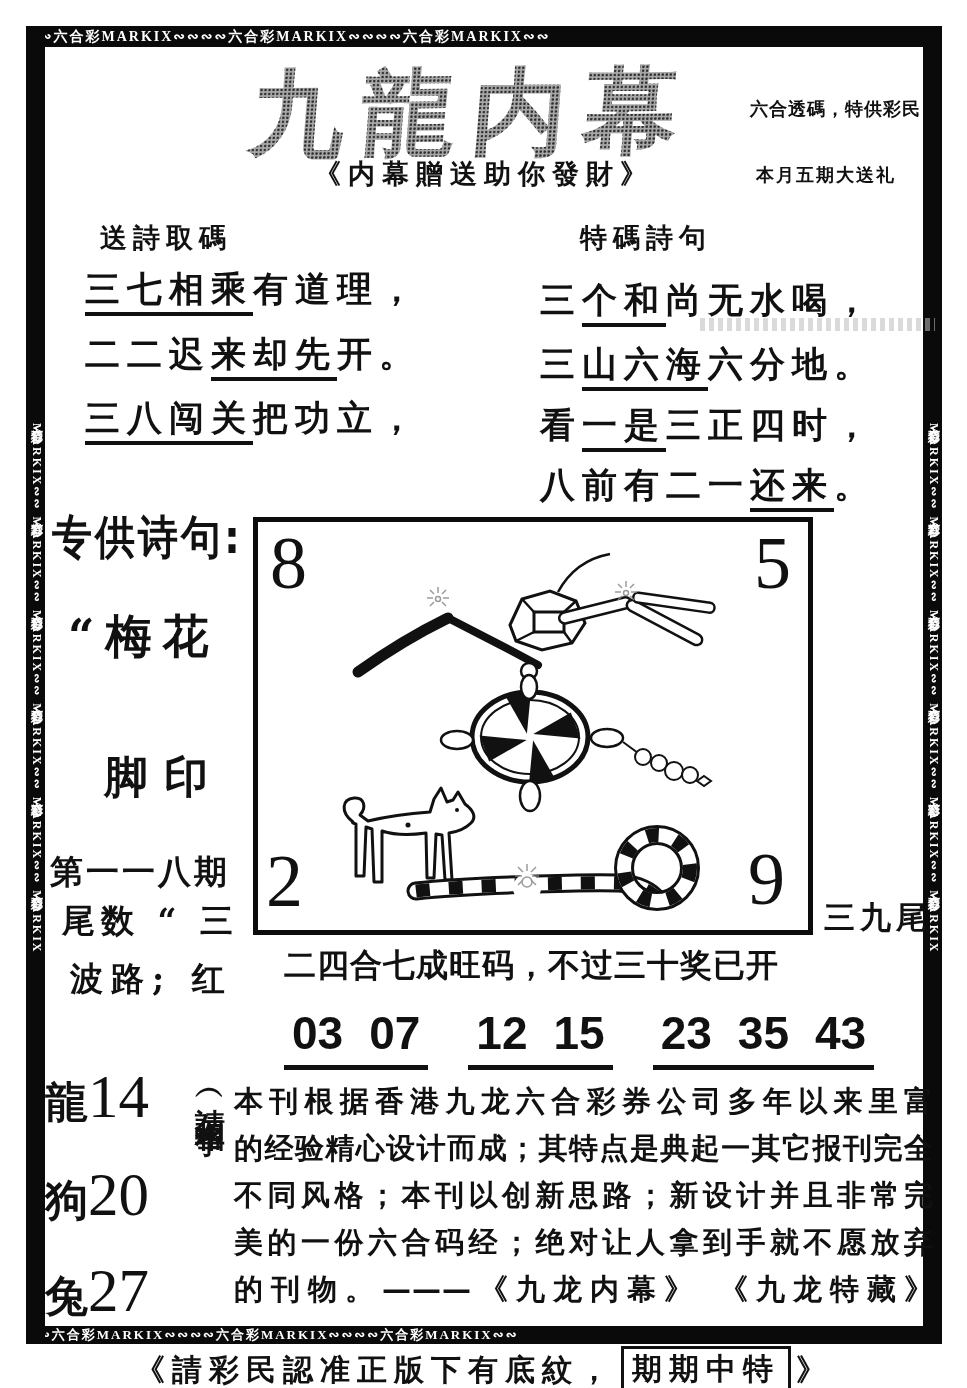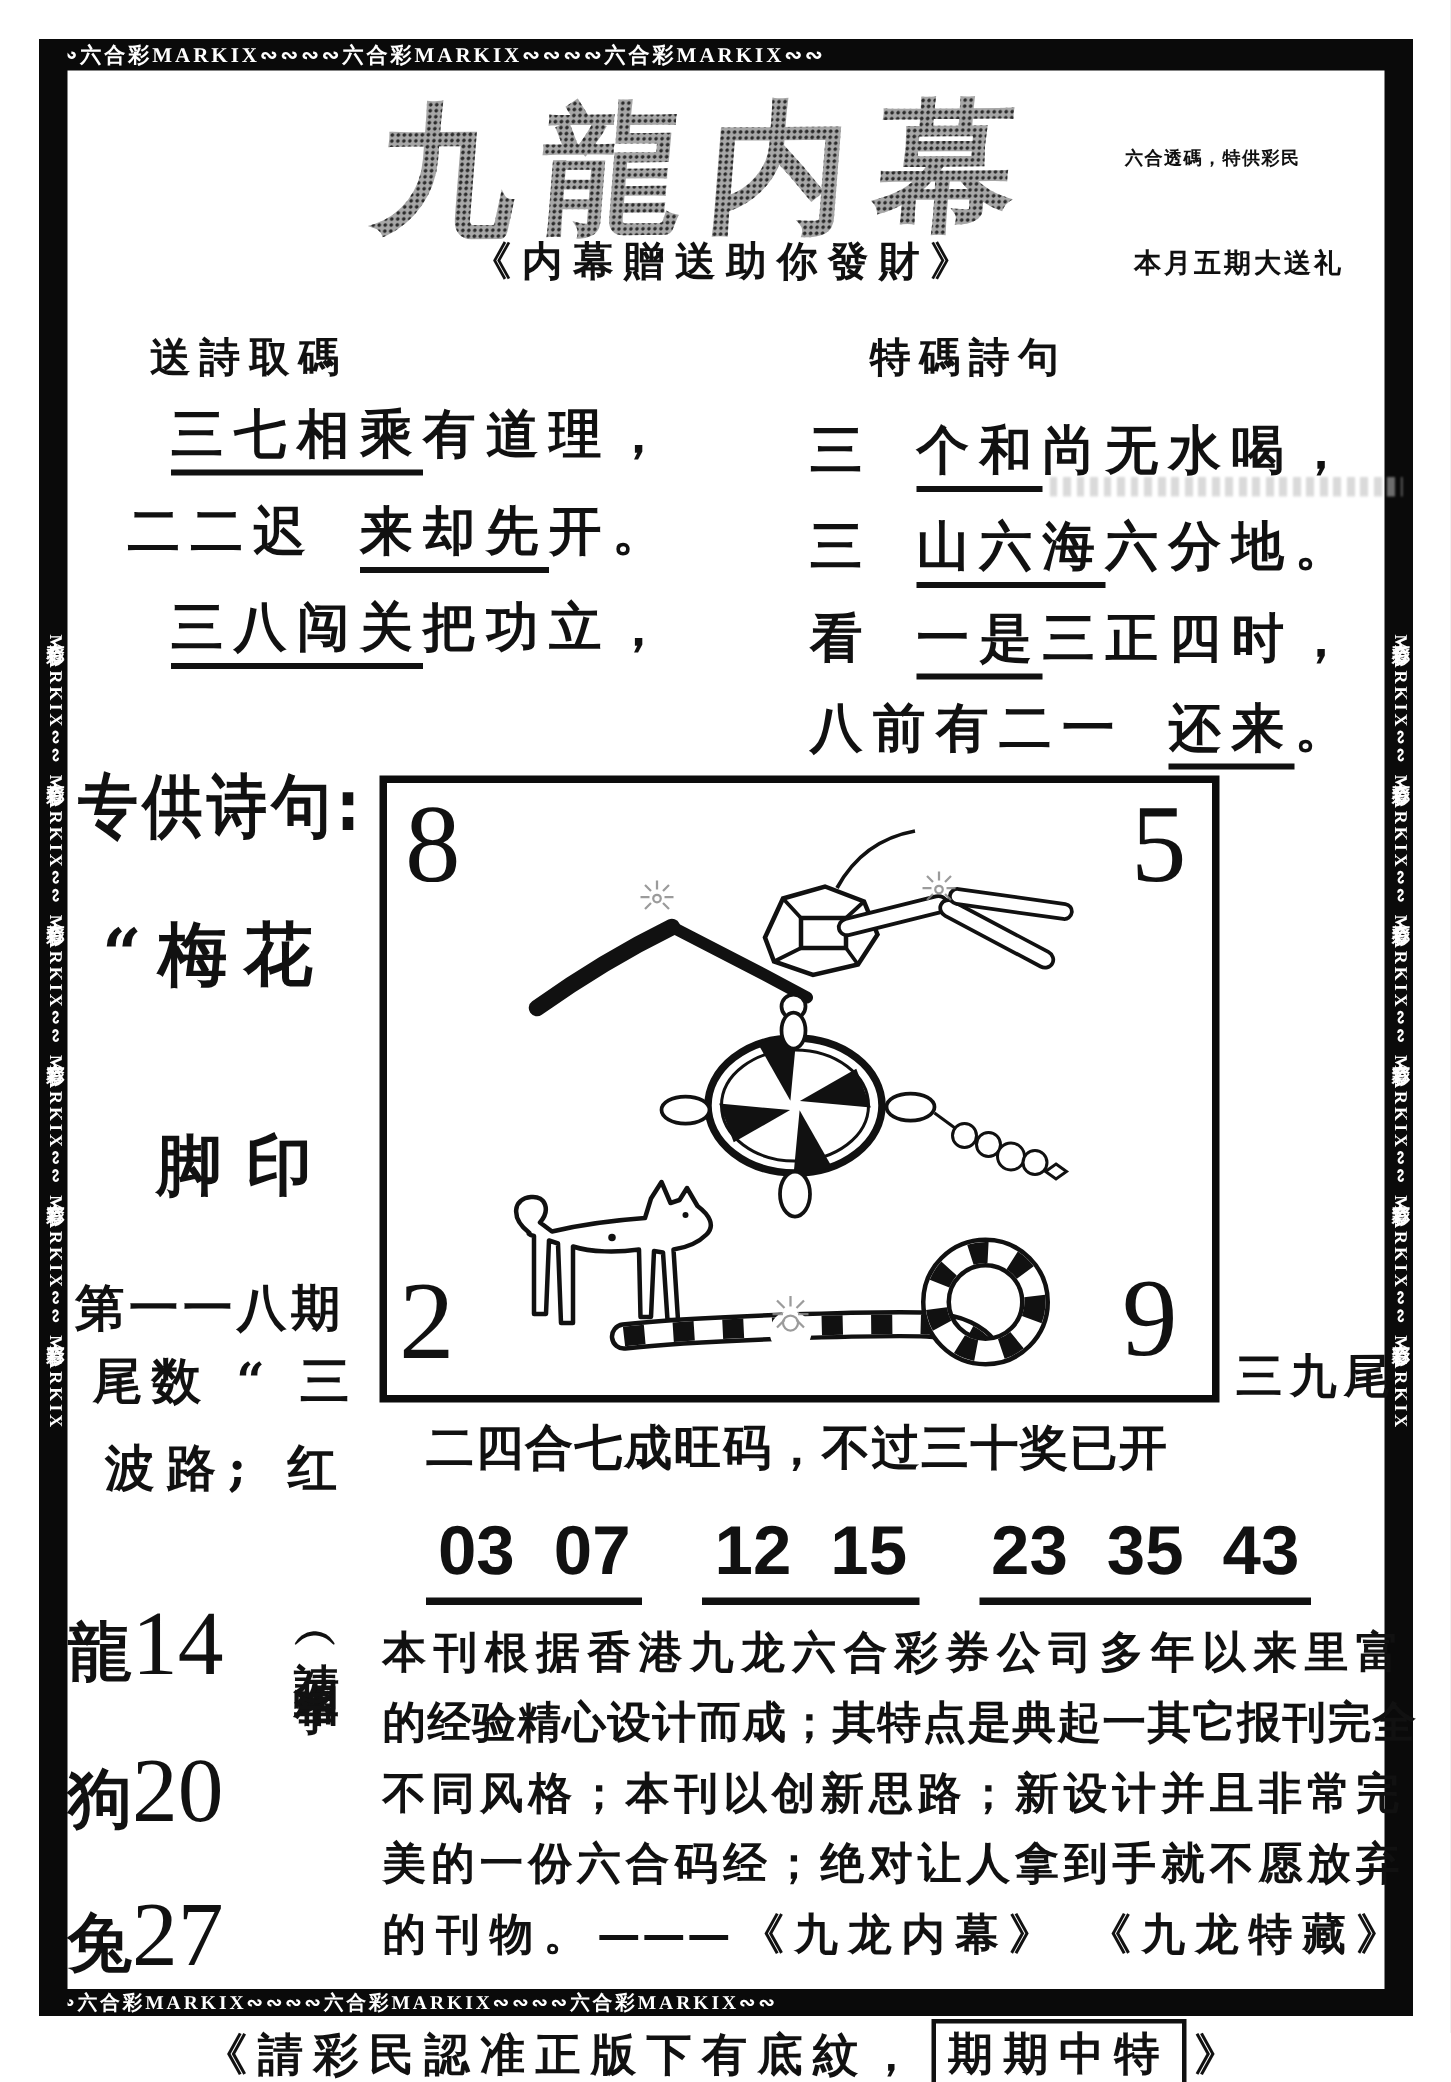--- a/index.html
+++ b/index.html
@@ -18,31 +18,31 @@
        display:flex;justify-content:center;letter-spacing:2px;}
   .bar-left{left:26px;}
   .bar-right{left:923px;}
 
   
   .masthead{position:absolute;left:250px;top:50px;width:490px;height:120px;
       font-size:95px;font-weight:700;letter-spacing:16px;white-space:nowrap;
       transform:skewX(-5deg) rotate(-0.5deg);color:rgba(45,45,45,.42);
       background-image:radial-gradient(#2b2b2b 1px,rgba(0,0,0,0) 1.4px);
       background-size:4px 4px;-webkit-background-clip:text;background-clip:text;}
-  .tagline{position:absolute;left:750px;top:97px;font-size:12px;font-weight:700;letter-spacing:1px;}
+  .tagline{position:absolute;left:750px;top:97px;font-size:18px;font-weight:700;letter-spacing:1px;}
   .subtitle{position:absolute;left:314px;top:156px;font-size:27px;font-weight:700;letter-spacing:7px;white-space:nowrap;}
   .promo{position:absolute;left:756px;top:163px;font-size:18px;font-weight:700;letter-spacing:2px;}
 
   .col-head{position:absolute;font-size:27px;font-weight:700;letter-spacing:6px;}
   .col-head.left{left:100px;top:220px;}
   .col-head.right{left:580px;top:220px;}
 
   
   .poem-line{position:absolute;font-size:35px;font-weight:700;letter-spacing:7px;white-space:nowrap;}
-  .poem-line .u{border-bottom:4px solid #111;padding-bottom:3px;margin-left:29px;}
+  .poem-line .u{border-bottom:4px solid #111;padding-bottom:3px;}
   .lp0{left:85px;top:266px;}  .lp1{left:85px;top:331px;text-align:right;}
   .lp2{left:85px;top:395px;}  .lp3{left:85px;top:458px;}
   .rp0{left:540px;top:277px;} .rp1{left:540px;top:341px;}
   .rp2{left:540px;top:402px;} .rp3{left:540px;top:462px;}
   .smudge{position:absolute;left:700px;top:318px;width:235px;height:13px;opacity:.55;
       background:repeating-linear-gradient(90deg,#bdbdbd 0 5px,rgba(0,0,0,0) 5px 9px);
       filter:blur(.6px);}
 
   
   .sp-head{position:absolute;left:52px;top:506px;font-size:40px;font-weight:900;
@@ -76,21 +76,21 @@
   .zodiac .animal{font-size:43px;font-weight:700;}
   .zodiac .num{font-size:61px;font-family:"Liberation Serif",serif;line-height:1;}
   .z0{left:45px;top:1066px;} .z1{left:45px;top:1164px;} .z2{left:45px;top:1260px;}
 
   .aside-v{position:absolute;left:189px;top:1078px;height:256px;
       writing-mode:vertical-rl;text-orientation:upright;font-size:30px;font-weight:700;
       letter-spacing:6px;white-space:nowrap;}
 
   .para{position:absolute;left:234px;top:1078px;width:700px;}
   .para .pline{font-size:29px;font-weight:700;line-height:47px;letter-spacing:1px;
-      text-align:justify;text-align-last:justify;white-space:nowrap;margin-left:21px;}
+      text-align:justify;text-align-last:justify;white-space:nowrap;}
 
   
   .footer{position:absolute;left:28px;top:1346px;width:912px;display:flex;
       align-items:center;justify-content:center;font-size:30px;font-weight:700;
       letter-spacing:7px;white-space:nowrap;}
   .footer .boxed{border:3px solid #111;padding:0 8px 2px;margin:0 5px;}
 </style>
 </head>
 <body>
 

